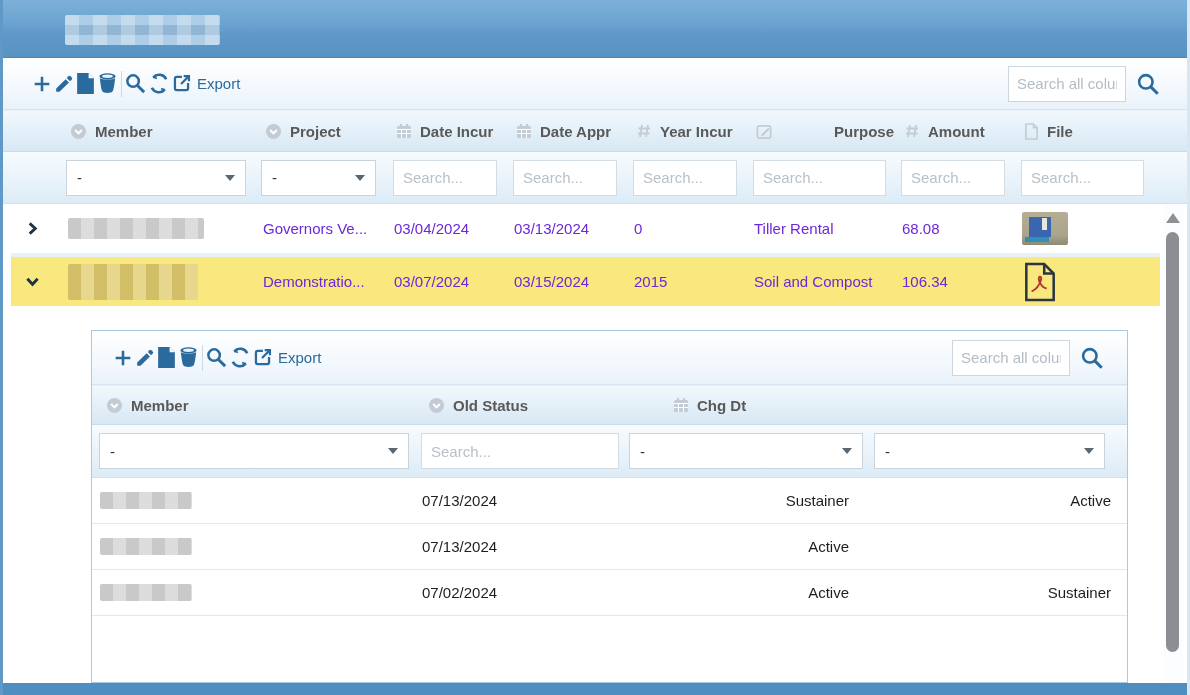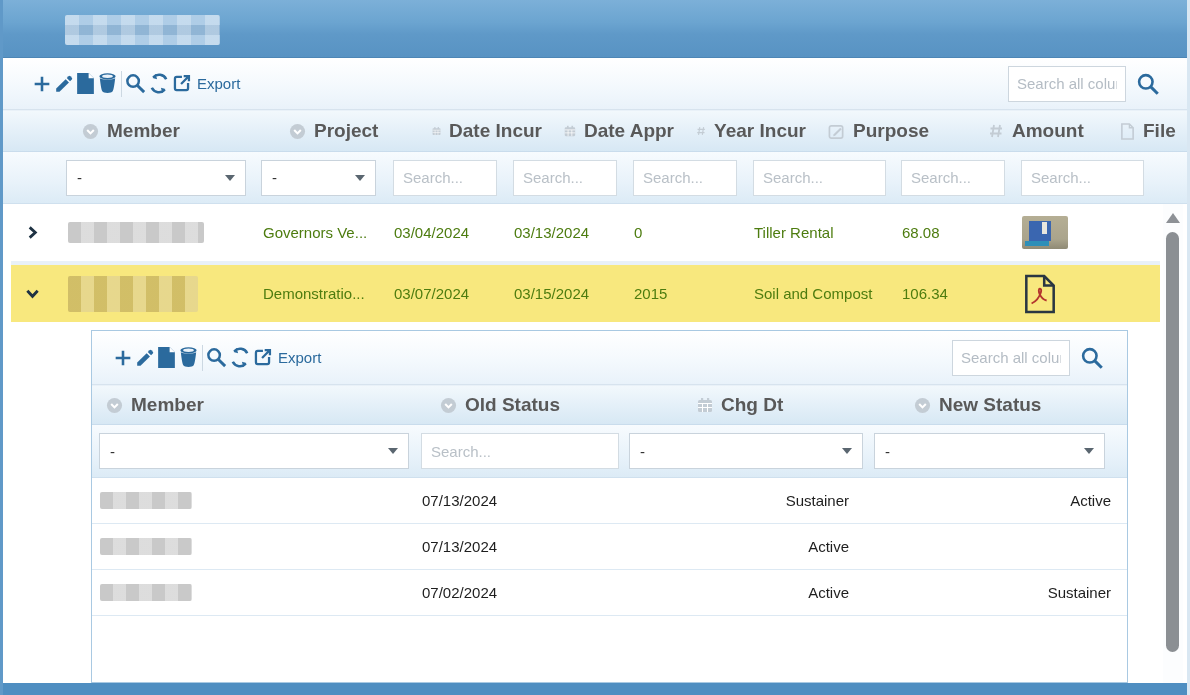--- a/index.html
+++ b/index.html
@@ -32,48 +32,48 @@
   .search-cluster { margin-left:auto; display:flex; align-items:center; gap:9px; }
   .main-toolbar .search-cluster { margin-right:26px; }
   .search-all-input { width:118px; height:36px; border:1px solid #cdd6de; padding:0 8px;
     font-size:15px; color:#444; font-family:inherit; outline:none; }
   .search-all-input::placeholder { color:#b4bcc4; }
 
   
   .hdr-row { display:flex; align-items:center;
     background:linear-gradient(180deg,#f2f8fc 0%,#e3eff8 55%,#d7e8f4 100%);
     border-top:1px solid #e9f1f8; border-bottom:1px solid #c9dcec;
-    font-weight:bold; color:#595959; font-size:19px;gap:12px; }
+    font-weight:bold; color:#595959; font-size:15px; }
   .main-hdr { position:absolute; left:0; top:110px; width:100%; height:42px; padding-left:8px; }
   .hdr-cell { display:flex; align-items:center; gap:8px; padding-left:10px; overflow:hidden; white-space:nowrap; }
 
   
   .col-expand{width:49px; flex:none;} .col-member{width:195px; flex:none;}
   .col-project{width:131px; flex:none;} .col-di{width:120px; flex:none;}
   .col-da{width:120px; flex:none;} .col-yi{width:120px; flex:none;}
-  .col-purpose{width:148px; flex:none;} .col-amount{width:120px; flex:none;}
+  .col-purpose{width:148px; flex:none;justify-content:space-between;} .col-amount{width:120px; flex:none;}
   .col-file{width:130px; flex:none;}
 
   
   .filter-row { display:flex; align-items:center;
     background:linear-gradient(180deg,#f7fbfe 0%,#e8f2fa 60%,#dcebf6 100%);
     border-bottom:1px solid #cfe0ee; }
   .main-filter { position:absolute; left:0; top:152px; width:100%; height:52px; padding-left:8px; }
   .dropdown { height:36px; background:#fff; border:1px solid #c9d3dc;
     display:flex; align-items:center; justify-content:space-between;
     padding:0 10px; font-size:15px; color:#333; cursor:pointer; flex:none; }
   .caret { width:0; height:0; border-left:5px solid transparent; border-right:5px solid transparent;
     border-top:6px solid #5a6670; }
   .filter-input { height:36px; border:1px solid #d3dce3; padding:0 9px; font-size:15px;
     color:#444; font-family:inherit; outline:none; flex:none; }
   .filter-input::placeholder { color:#b9c0c7; }
 
   
   .rows-area { position:absolute; left:0; top:204px; width:1157px; height:479px; background:#fff; padding-left:8px; }
-  .grid-row { display:flex; align-items:center; height:57px; font-size:15px; color:#4d7c0f; }
+  .grid-row { display:flex; align-items:center; height:49px; font-size:15px; color:#6d28d9; }
   .row-sep { height:4px; background:#e9f1f8; margin-right:0; }
   .grid-row.selected { background:#f8e87e; }
   .cell { padding-left:8px; white-space:nowrap; overflow:hidden; }
   .expand-cell { padding-left:14px; }
   .redact { border-radius:2px;
     background-color:#d8d8d8;
     background-image:repeating-linear-gradient(90deg,rgba(0,0,0,.07) 0 13px,rgba(255,255,255,.12) 13px 26px); }
   .redact-gray1 { width:136px; height:21px; }
   .redact-yellow { width:130px; height:36px; background-color:#e2cf74;
     background-image:repeating-linear-gradient(90deg,rgba(90,70,10,.12) 0 13px,rgba(255,255,255,.18) 13px 26px); }
@@ -385,27 +385,20 @@
       </div>
       <div class="hdr-cell s-chg">
         <svg width="16" height="16" viewBox="0 0 16 16">
           <rect x="1" y="3" width="14" height="12" rx="1.5" fill="#c3ccd4"></rect>
           <rect x="4" y="1" width="2.2" height="3.5" fill="#c3ccd4"></rect>
             <rect x="10" y="1" width="2.2" height="3.5" fill="#c3ccd4"></rect>
           <path d="M1 6.5 H15 M5.5 6.5 V15 M10.5 6.5 V15 M1 10.5 H15" stroke="#fff" stroke-width="1"></path>
         </svg>
         <span>Chg Dt</span>
       </div>
-      <div class="hdr-cell s-new">
-        <svg width="17" height="17" viewBox="0 0 18 18">
-          <circle cx="9" cy="9" r="8" fill="#c3ccd4"></circle>
-          <path d="M5.5 7.5 L9 11 L12.5 7.5" stroke="#fff" stroke-width="2.2" fill="none"></path>
-        </svg>
-        <span>New Status</span>
-      </div>
     </div>
 
     <div class="filter-row sub-filter">
       <div class="dropdown" style="width:310px; margin-left:3px;">
         <span>-</span>
         <span class="caret"></span>
       </div>
       <input class="filter-input" style="width: 198px; margin-left: 12px;" type="text" placeholder="Search...">
       <div class="dropdown" style="width:234px; margin-left:10px;">
         <span>-</span>

